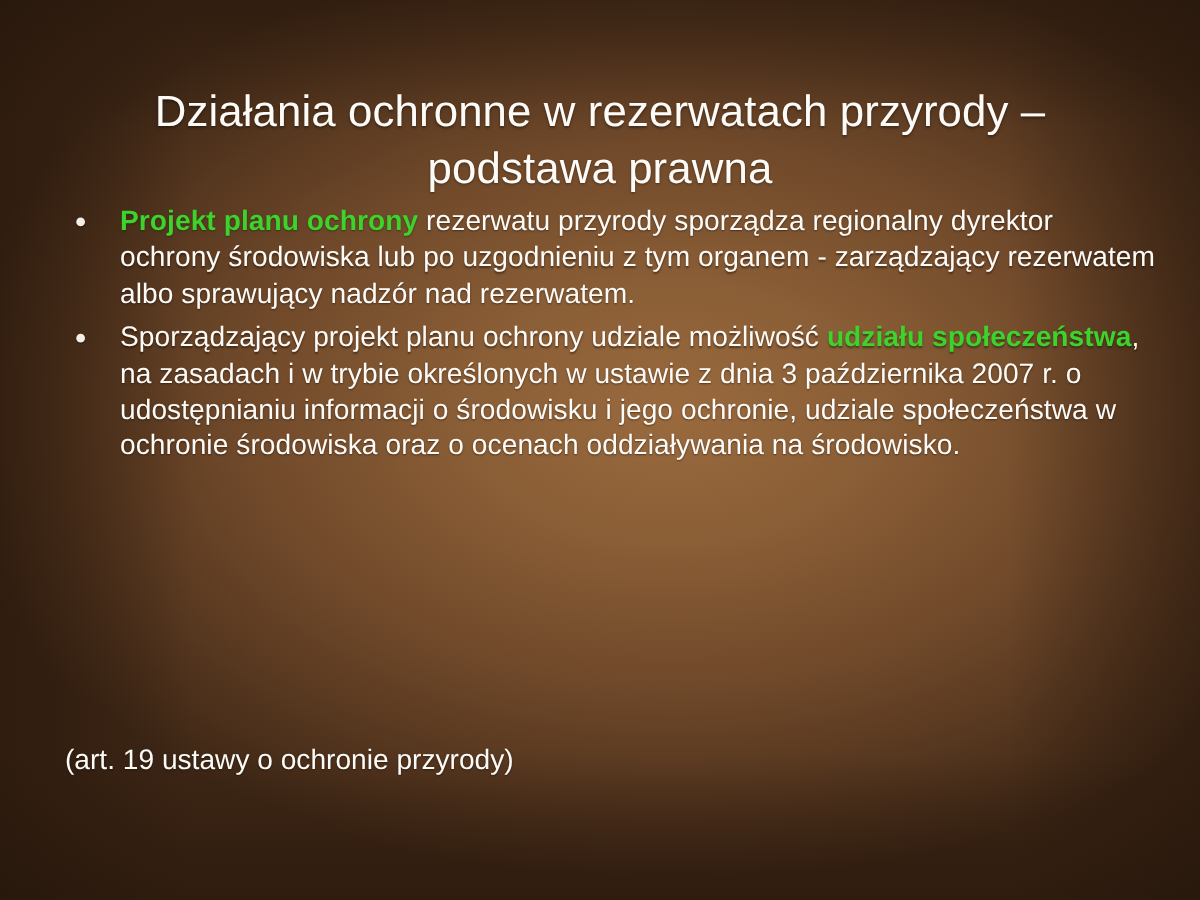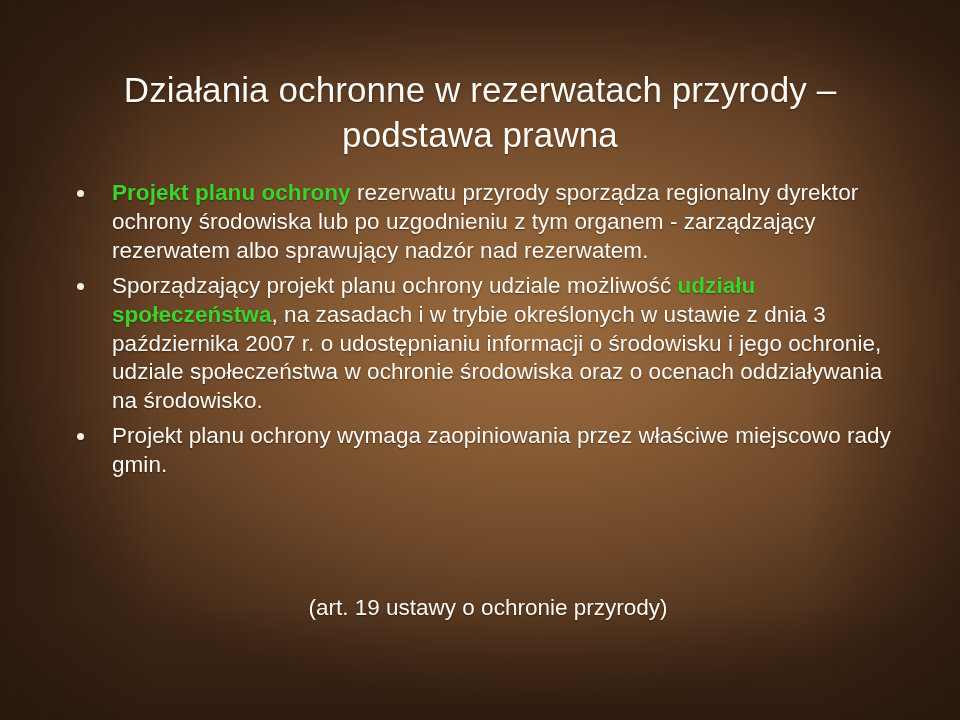--- a/index.html
+++ b/index.html
@@ -63,21 +63,21 @@
 
   .body-block {
     position: absolute;
     top: 163px;
     left: 52px;
     width: 872px;
   }
 
   ul.bullets {
     list-style: none;
-    margin: 16px;
+    margin: 0;
     padding: 0;
   }
 
   ul.bullets > li {
     position: relative;
     padding-left: 44px;
     margin: 0 0 6px 0;
     color: #fdfbf7;
     font-size: 22.5px;
     line-height: 1.285;
@@ -101,21 +101,20 @@
     color: #3fd12c;
     font-weight: bold;
     text-shadow: 0 1px 1.5px rgba(15,40,8,0.55);
   }
 
   .footnote {
     position: absolute;
     top: 594px;
     left: 52px;
     width: 872px;
-    text-align: center;
     color: #fdfbf7;
     font-size: 22.5px;
     line-height: 1.285;
     text-shadow: 0 1px 1.5px rgba(20,10,4,0.5);
   }
 </style>
 </head>
 <body>
 
 <div id="slide">
@@ -130,23 +129,20 @@
       <ul class="bullets">
 
         <li>
           <span class="hl">Projekt planu ochrony</span><span> rezerwatu przyrody sporządza regionalny dyrektor ochrony środowiska lub po uzgodnieniu z tym organem - zarządzający rezerwatem albo sprawujący nadzór nad rezerwatem.</span>
         </li>
 
         <li>
           <span>Sporządzający projekt planu ochrony udziale możliwość </span><span class="hl">udziału społeczeństwa</span><span>, na zasadach i w trybie określonych w ustawie z dnia 3 października 2007 r. o udostępnianiu informacji o środowisku i jego ochronie, udziale społeczeństwa w ochronie środowiska oraz o ocenach oddziaływania na środowisko.</span>
         </li>
 
-        <li>
-          <span>Projekt planu ochrony wymaga zaopiniowania przez właściwe miejscowo rady gmin.</span>
-        </li>
 
 
       </ul>
     </div>
 
     <div class="footnote">(art. 19 ustawy o ochronie przyrody)</div>
 
   </div>
 </div>
 

